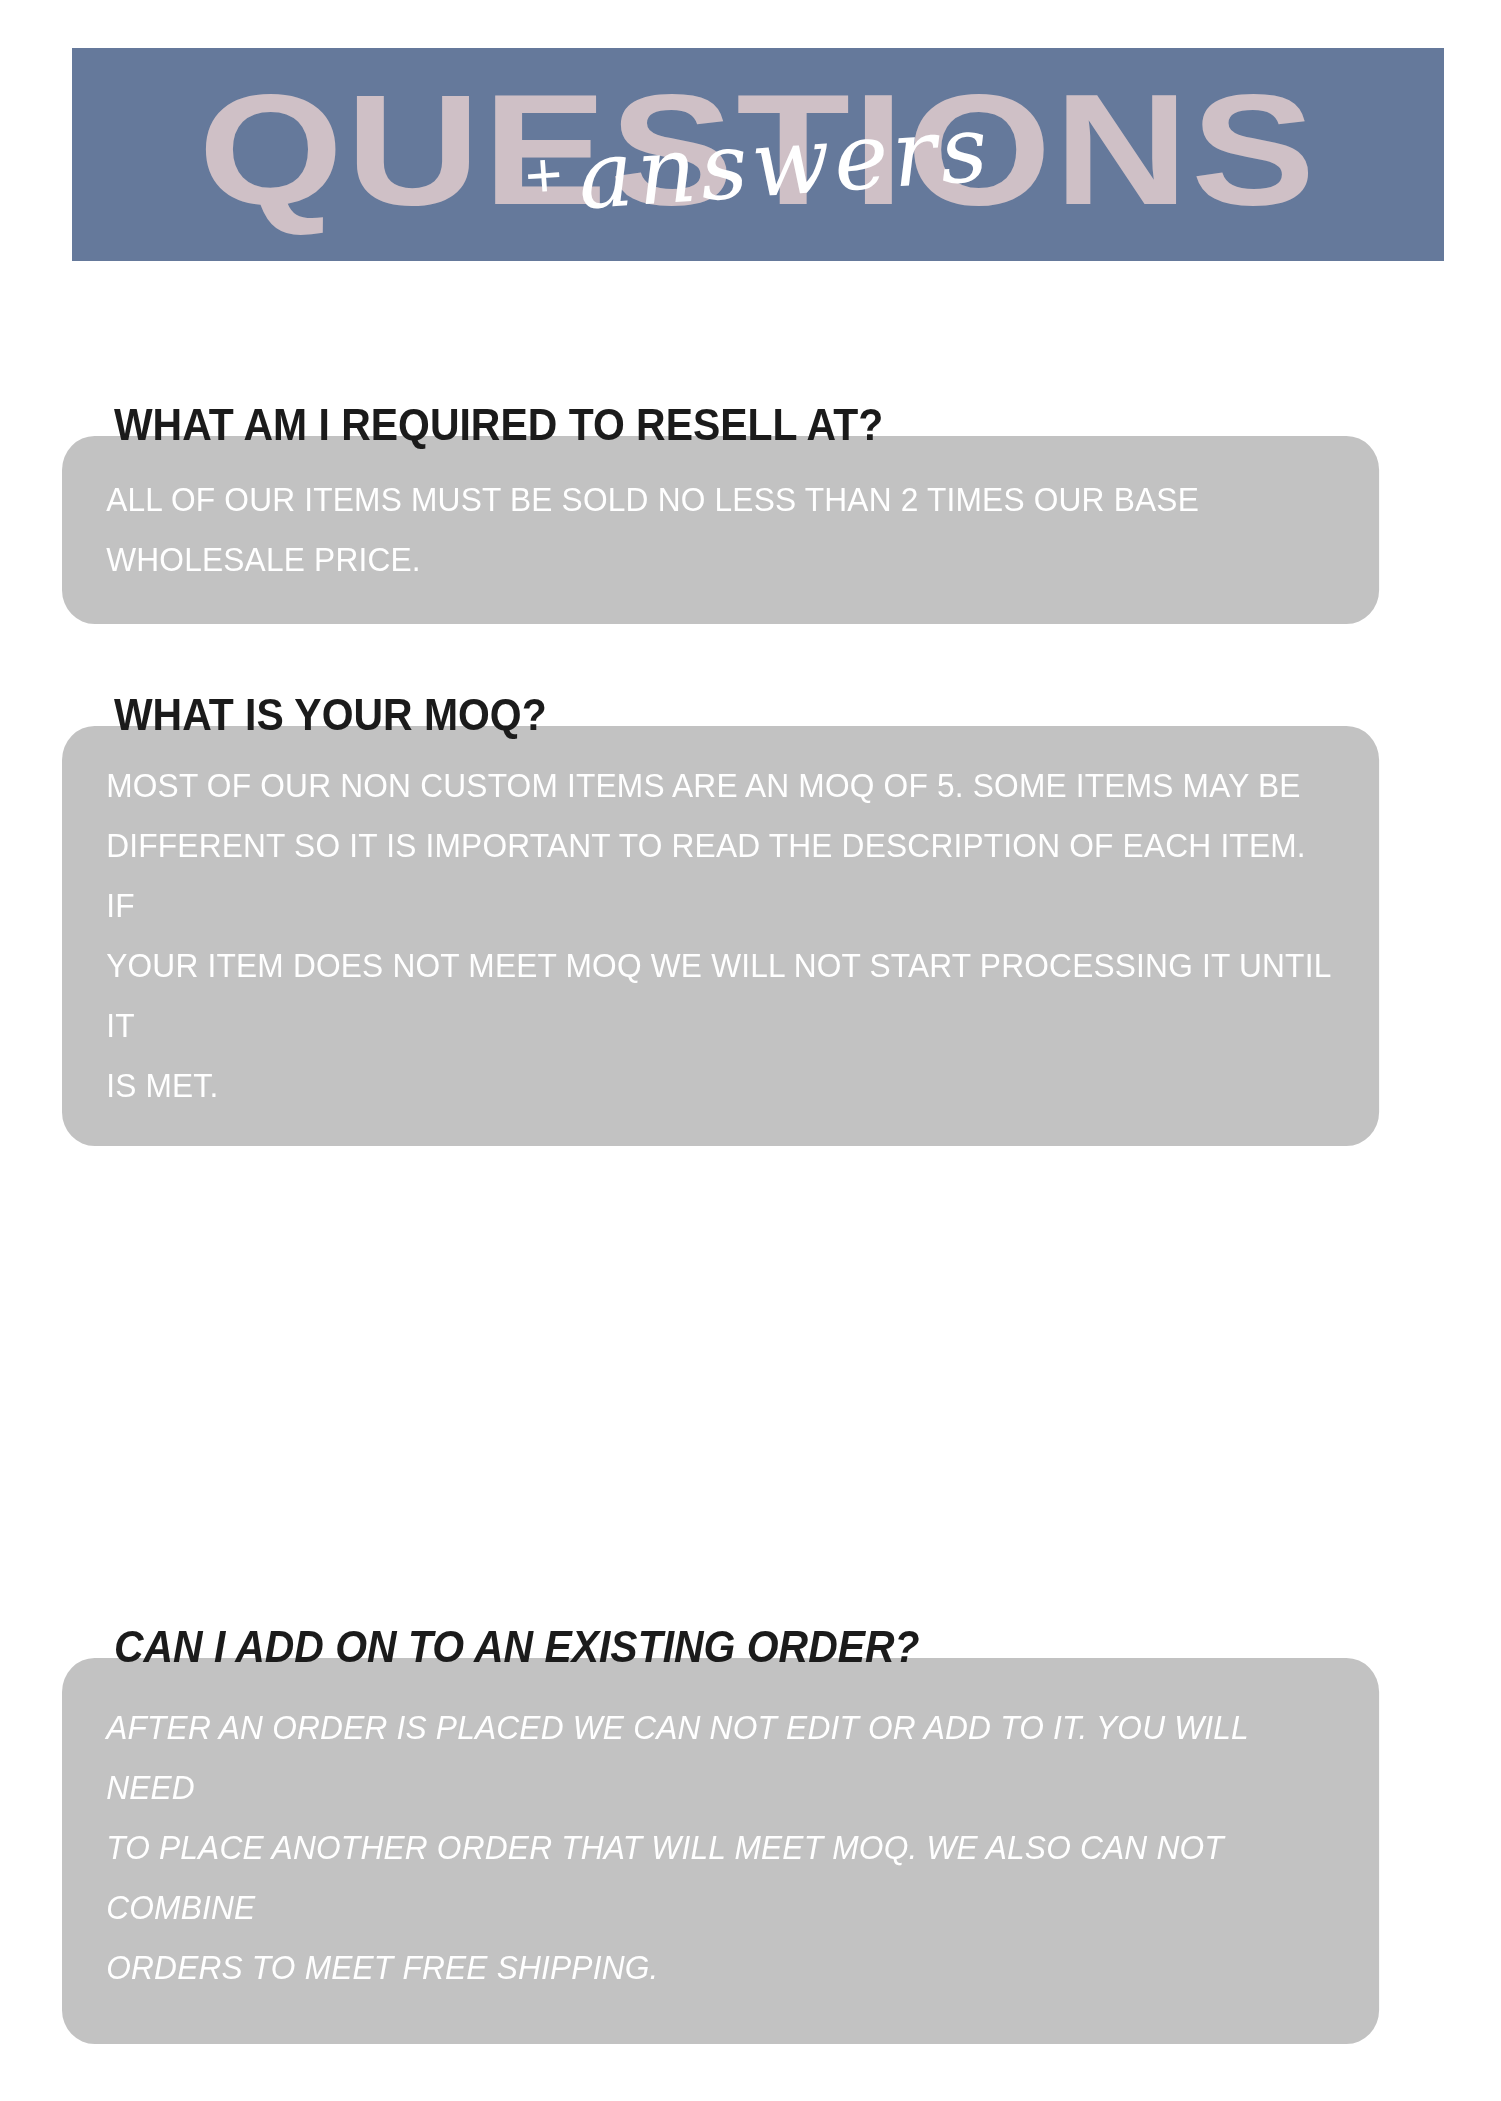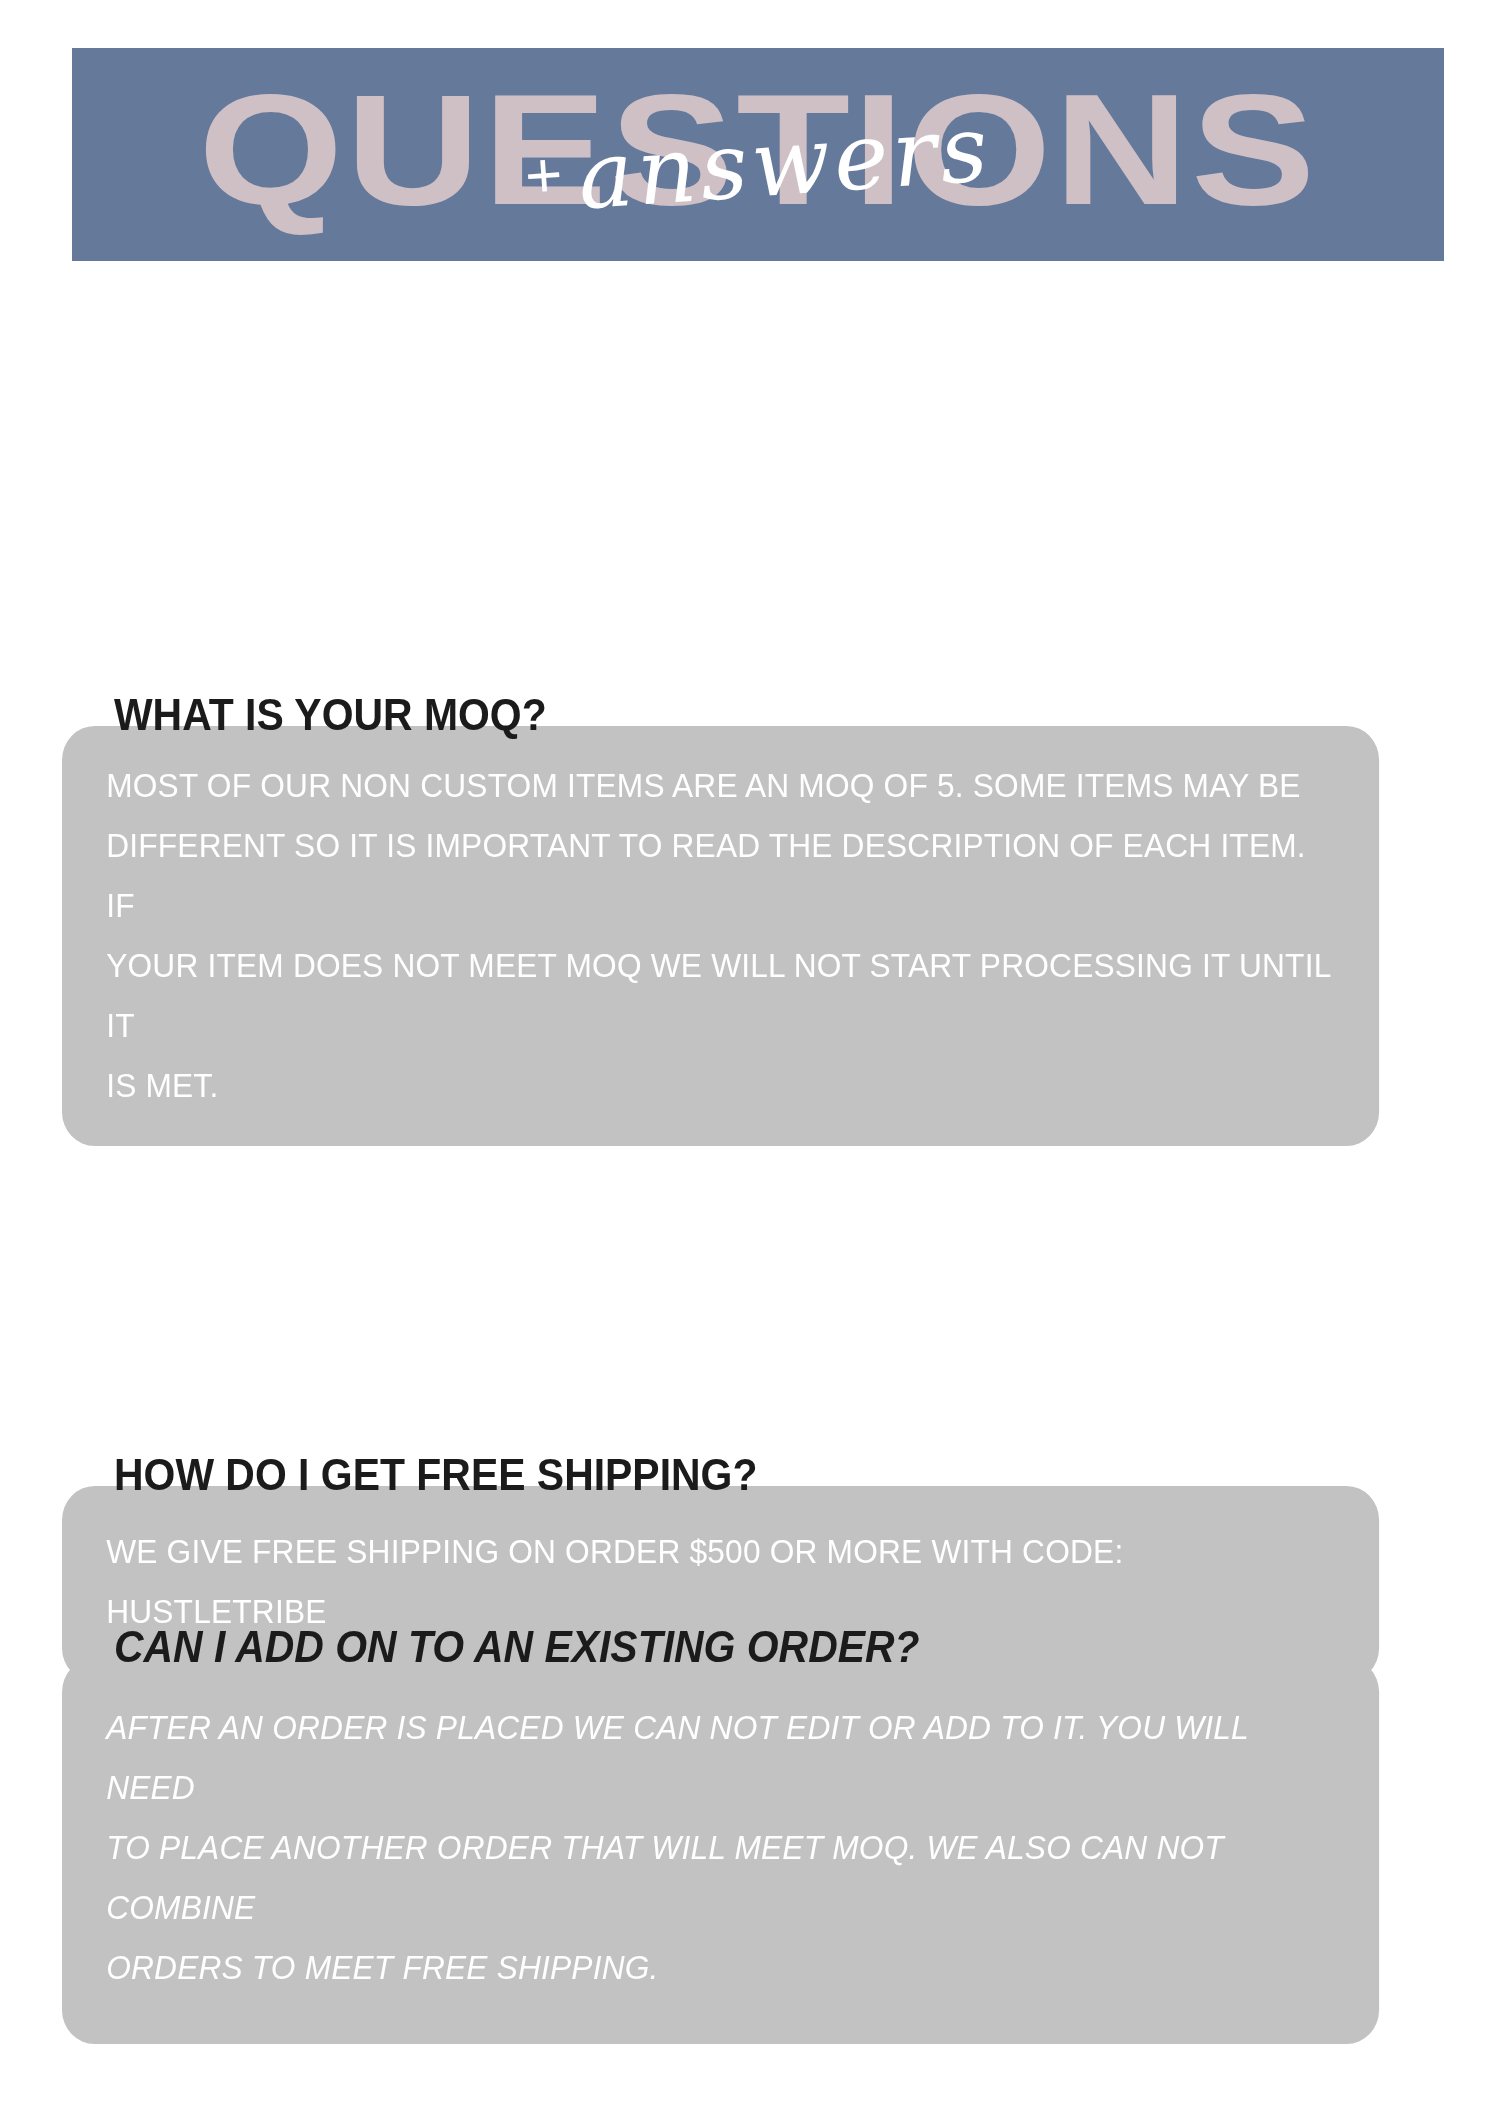--- a/index.html
+++ b/index.html
@@ -126,38 +126,39 @@
 
 <div class="page">
 
   <div class="banner">
     <div class="banner-title">QUESTIONS</div>
     <div class="banner-script">
       <span class="banner-plus">+</span><span>answers</span>
     </div>
   </div>
 
+  <div class="faq" id="faq-resell">
+    <div class="faq-q">WHAT AM I REQUIRED TO RESELL AT?</div>
+    <div class="faq-a">
+      <p>ALL OF OUR ITEMS MUST BE SOLD NO LESS THAN 2 TIMES OUR BASE</p>
+      <p> WHOLESALE PRICE.</p>
+    </div>
+  </div>
 
   <div class="faq" id="faq-moq">
     <div class="faq-q">WHAT IS YOUR MOQ?</div>
     <div class="faq-a">
       <p>MOST OF OUR NON CUSTOM ITEMS ARE AN MOQ OF 5. SOME  ITEMS MAY BE</p>
       <p>DIFFERENT SO IT IS IMPORTANT TO READ THE DESCRIPTION OF EACH ITEM. IF</p>
       <p>YOUR ITEM DOES NOT MEET  MOQ WE WILL NOT START PROCESSING IT UNTIL IT</p>
       <p>IS MET.</p>
     </div>
   </div>
 
 
-  <div class="faq" id="faq-ship">
-    <div class="faq-q">HOW DO I GET FREE SHIPPING?</div>
-    <div class="faq-a">
-      <p>WE GIVE FREE SHIPPING ON ORDER $500 OR MORE WITH CODE: HUSTLETRIBE</p>
-    </div>
-  </div>
 
   <div class="faq" id="faq-addon">
     <div class="faq-q">CAN I ADD ON TO AN EXISTING ORDER?</div>
     <div class="faq-a">
       <p>AFTER AN ORDER IS PLACED WE CAN NOT EDIT OR ADD TO IT. YOU WILL NEED</p>
       <p>TO PLACE ANOTHER ORDER THAT WILL MEET MOQ. WE ALSO CAN NOT COMBINE</p>
       <p>ORDERS TO MEET FREE SHIPPING.</p>
     </div>
   </div>
 

